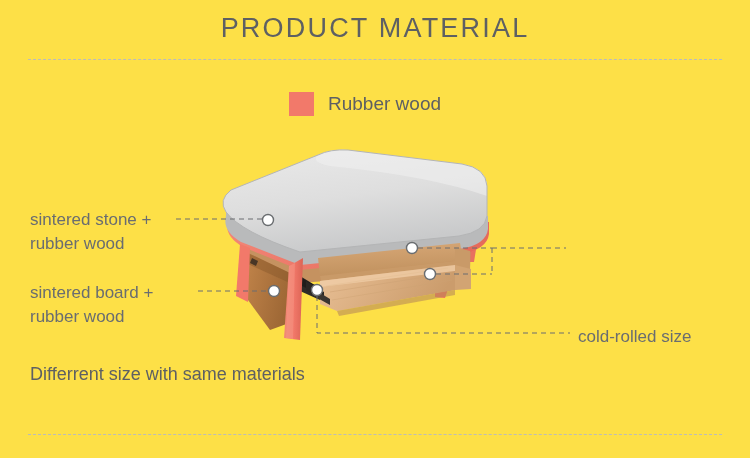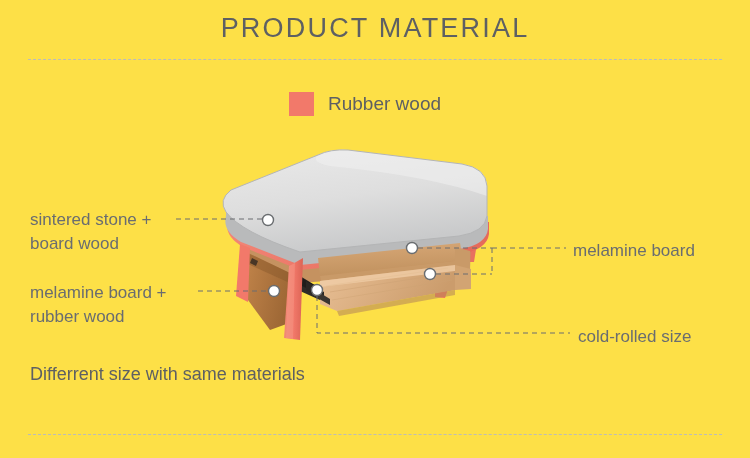--- a/index.html
+++ b/index.html
@@ -244,24 +244,23 @@
     <g>
       <circle cx="268" cy="220" r="5.5" fill="#ffffff" stroke="#6a6d70" stroke-width="1.4"></circle>
       <circle cx="274" cy="291" r="5.5" fill="#ffffff" stroke="#6a6d70" stroke-width="1.4"></circle>
       <circle cx="317" cy="290" r="5.5" fill="#ffffff" stroke="#6a6d70" stroke-width="1.4"></circle>
       <circle cx="412" cy="248" r="5.5" fill="#ffffff" stroke="#6a6d70" stroke-width="1.4"></circle>
       <circle cx="430" cy="274" r="5.5" fill="#ffffff" stroke="#6a6d70" stroke-width="1.4"></circle>
     </g>
   </svg>
 
   <div class="callout left cal-stone">sintered stone +
-board wood</div>
-
-  <div class="callout left cal-melboard">melamine board +
 rubber wood</div>
 
-  <div class="callout right cal-mel">melamine board</div>
+  <div class="callout left cal-melboard">sintered board +
+rubber wood</div>
+
 
   <div class="callout right cal-steel">cold-rolled size</div>
 
   <div class="footer-caption">Differrent size with same materials</div>
 
 </div>
 
 </body></html>

